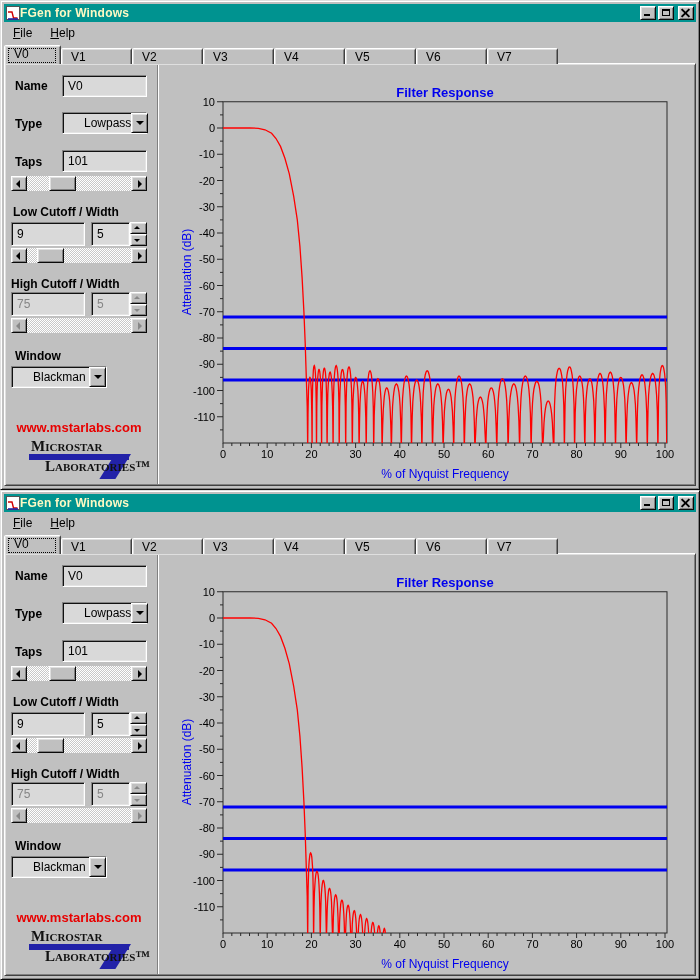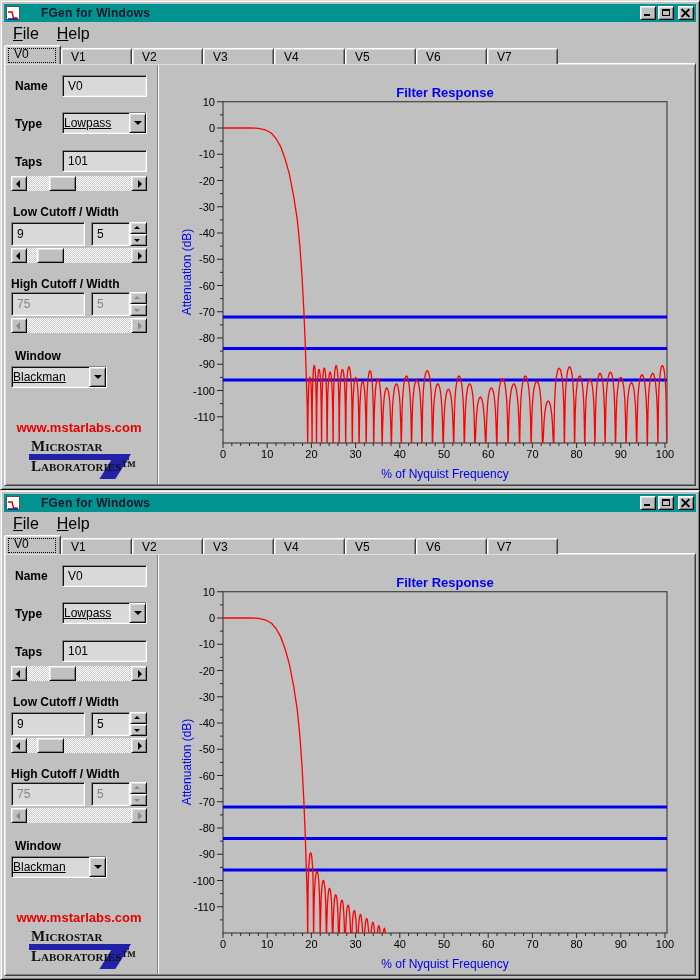--- a/index.html
+++ b/index.html
@@ -5,36 +5,36 @@
   html,body { margin:0; padding:0; width:700px; height:980px; overflow:hidden;
               background:#c0c0c0; font-family:"Liberation Sans",sans-serif; }
   .window { position:absolute; left:0; width:700px; height:490px; background:#c0c0c0;
             box-sizing:border-box; border:1px solid; border-color:#dfdfdf #0a0a0a #0a0a0a #dfdfdf;
             box-shadow: inset 1px 1px 0 #fff, inset -1px -1px 0 #808080; }
   
   .titlebar { position:absolute; left:3px; top:3px; right:3px; height:18px;
               display:flex; align-items:center; z-index:4; }
   .title-icon { width:14px; height:14px; margin-left:2px; background:#fff; flex:0 0 auto;
                 border:1px solid #555; box-sizing:border-box; }
-  .title-text { color:#0f172a; font-weight:bold; font-size:12px; margin-left:21px; flex:1 1 auto;
+  .title-text { color:#fef9c3; font-weight:bold; font-size:12px; margin-left:0; flex:1 1 auto;
                 white-space:nowrap; letter-spacing:0.2px; }
   .tb-btns { display:flex; gap:2px; margin-right:2px; }
   .tbb { width:16px; height:14px; padding:0; background:#c0c0c0; position:relative;
          border:1px solid; border-color:#fff #0a0a0a #0a0a0a #fff;
          box-shadow: inset 1px 1px 0 #dfdfdf, inset -1px -1px 0 #808080; cursor:default; }
   .tbb.gap { margin-left:2px; }
   .glyph-min { position:absolute; left:3px; bottom:3px; width:6px; height:2px; background:#000; }
   .glyph-max { position:absolute; left:3px; top:2px; width:8px; height:7px; box-sizing:border-box;
                border:1px solid #000; border-top-width:2px; }
   .glyph-x  { position:absolute; left:2px; top:2px; width:9px; height:8px; }
   .glyph-x::before,.glyph-x::after { content:""; position:absolute; left:-1px; top:3px; width:11px; height:2px; background:#000; }
   .glyph-x::before { transform:rotate(45deg);} .glyph-x::after { transform:rotate(-45deg);}
   
   .menubar { position:absolute; left:3px; top:22px; right:3px; height:20px; z-index:4;
-             display:flex; font-size:16px; }
+             display:flex; align-items:center; font-size:12px; }
   .menu-item { padding:2px 9px 3px 9px; }
   
   .tabstrip { position:absolute; left:3px; top:44px; right:3px; height:19px; z-index:4;
               display:flex; align-items:flex-end; }
   .tab { position:relative; box-sizing:border-box; width:71px; height:16px; background:#c0c0c0;
          border:1px solid; border-bottom:none; border-top-left-radius:2px; border-top-right-radius:2px;
          border-color:#fff #404040 transparent #fff;
          box-shadow: inset 1px 1px 0 #dfdfdf, inset -1px 0 0 #808080;
          font-size:12px; padding:1px 0 0 9px; }
   .tab.active { width:57px; height:19px; z-index:2; }
@@ -51,21 +51,21 @@
   
   .panel { position:absolute; inset:0; z-index:3; pointer-events:none;border-radius:27px; }
   .panel * { pointer-events:auto; }
   .lbl { position:absolute; font-size:12px; font-weight:bold; color:#000; white-space:nowrap; }
   .sunken { position:absolute; box-sizing:border-box; background:#d9d9d9;
             border:1px solid; border-color:#838383 #fff #fff #838383;
             box-shadow: inset 1px 1px 0 #111, inset -1px -1px 0 #e4e4e4; }
   input.sunken { font-family:"Liberation Sans",sans-serif; font-size:12px; color:#000; padding:0 0 0 5px; outline:none; }
   input.sunken:disabled { color:#858585; }
   .combo { display:flex; align-items:stretch; }
-  .combo .cval { flex:1 1 auto; font-size:12px; padding:3px 0 0 1px;text-decoration:underline; }
+  .combo .cval { flex:1 1 auto; font-size:12px; padding:3px 0 0 21px; }
   .cbtn { width:17px; flex:0 0 auto; background:#c0c0c0; position:relative;
           border:1px solid; border-color:#fff #0a0a0a #0a0a0a #fff;
           box-shadow: inset 1px 1px 0 #dfdfdf, inset -1px -1px 0 #808080; }
   .tri-dn { position:absolute; left:4px; top:7px; width:0; height:0;
             border:4px solid transparent; border-top:4px solid #000; border-bottom:none; }
   .tri-up { position:absolute; left:4px; top:2px; width:0; height:0;
             border:4px solid transparent; border-bottom:4px solid #000; border-top:none; }
   .tri-l  { position:absolute; left:4px; top:3px; width:0; height:0;
             border:4px solid transparent; border-right:4px solid #000; border-left:none; }
   .tri-r  { position:absolute; left:6px; top:3px; width:0; height:0;
@@ -86,21 +86,21 @@
              background-image:repeating-conic-gradient(#fff 0% 25%, #c8c8c8 0% 50%);
              background-size:2px 2px; }
   .sbthumb { position:absolute; top:0; width:27px; height:15px; background:#c0c0c0; box-sizing:border-box;
              border:1px solid; border-color:#fff #0a0a0a #0a0a0a #fff;
              box-shadow: inset 1px 1px 0 #dfdfdf, inset -1px -1px 0 #808080; }
   
   .weblink { position:absolute; left:0; width:156px; text-align:center; top:419px;
              font-size:13px; font-weight:bold; color:#e80000; text-decoration:none; }
   .logo { position:absolute; left:22px; top:437px; width:116px; height:42px; font-family:Liberation Serif, serif; }
   .logo-l1 { position:absolute; left:8px; top:0; font-variant:small-caps; font-weight:bold; font-size:15px; color:#111; z-index:2; }
-  .logo-l2 { position:absolute; left:8px; top:20px; font-variant:small-caps; font-weight:bold; font-size:15px; color:#111; z-index:2; }
+  .logo-l2 { position:absolute; left:22px; top:20px; font-variant:small-caps; font-weight:bold; font-size:15px; color:#111; z-index:2; }
   .logo-bar { position:absolute; left:6px; top:16px; width:100px; height:6px; background:#2222a8; z-index:1; }
   .logo-leg { position:absolute; left:92px; top:16px; width:16px; height:25px; background:#2222a8;
               transform:skewX(-32deg); transform-origin:0 0; z-index:1; }
 </style>
 </head>
 <body>
 
 <div class="window" id="win-0" style="top:0">
   <div class="titlebar" style="background: rgb(0, 147, 144);">
     <span class="title-icon">

